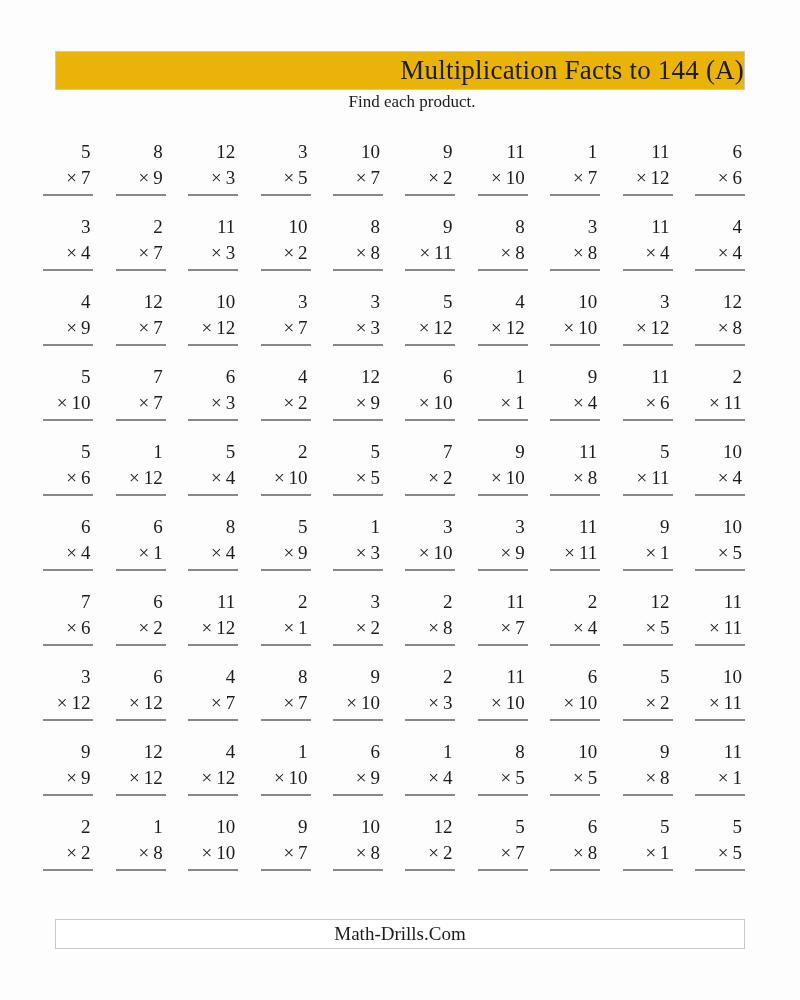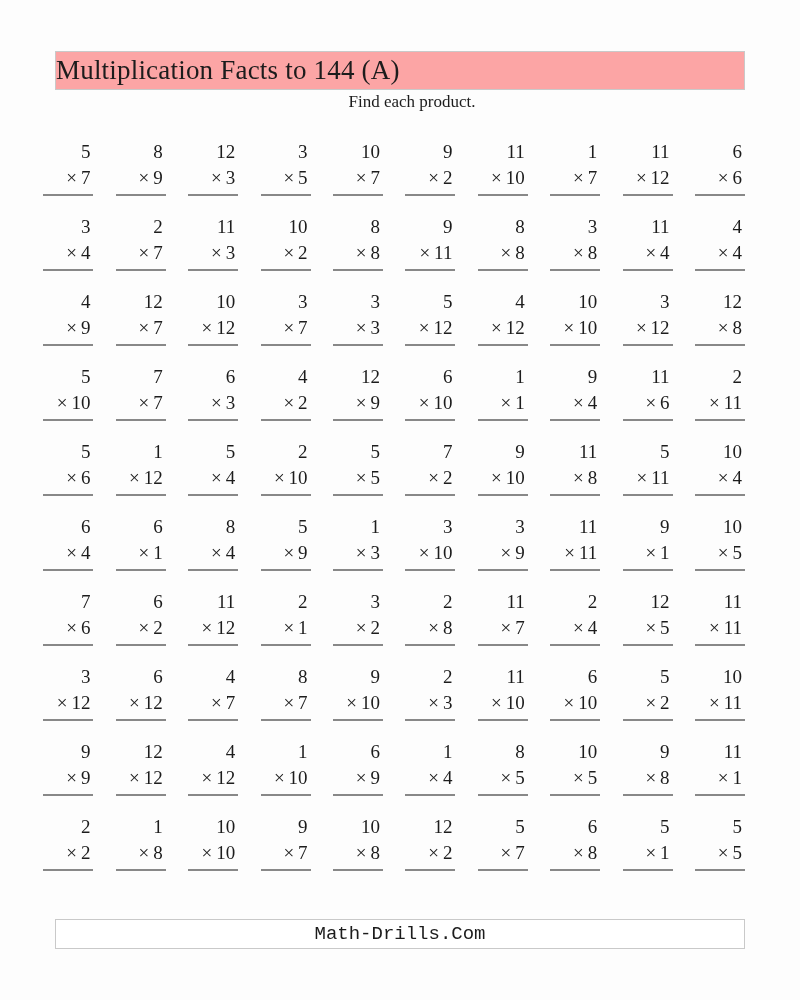--- a/index.html
+++ b/index.html
@@ -11,25 +11,25 @@
     font-family: "Liberation Serif", "DejaVu Serif", serif;
     color: #1c1c1c;
     overflow: hidden;
   }
   .title-box {
     position: absolute;
     left: 55px;
     top: 51px;
     width: 688px;
     height: 37px;
-    background: #fca5a5;
+    background: #eab308;
     border: 1px solid #c9c9c9;
     display: flex;
     align-items: center;
-    justify-content: flex-start;
+    justify-content: flex-end;
   }
   .title-box .title-text {
     font-size: 27px;
     letter-spacing: 0.2px;
     white-space: nowrap;
   }
   .subtitle {
     position: absolute;
     left: 0;
     top: 92px;
@@ -65,21 +65,20 @@
     position: absolute;
     left: 55px;
     top: 919px;
     width: 688px;
     height: 28px;
     background: #ffffff;
     border: 1px solid #c9c9c9;
     display: flex;
     align-items: center;
     justify-content: center;
-    font-family: Liberation Mono, monospace;
   }
   .footer-box .footer-text { font-size: 19px; }
 </style>
 </head>
 <body>
 
 <div class="page">
 
   <div class="title-box">
     <span class="title-text">Multiplication Facts to 144 (A)</span>

